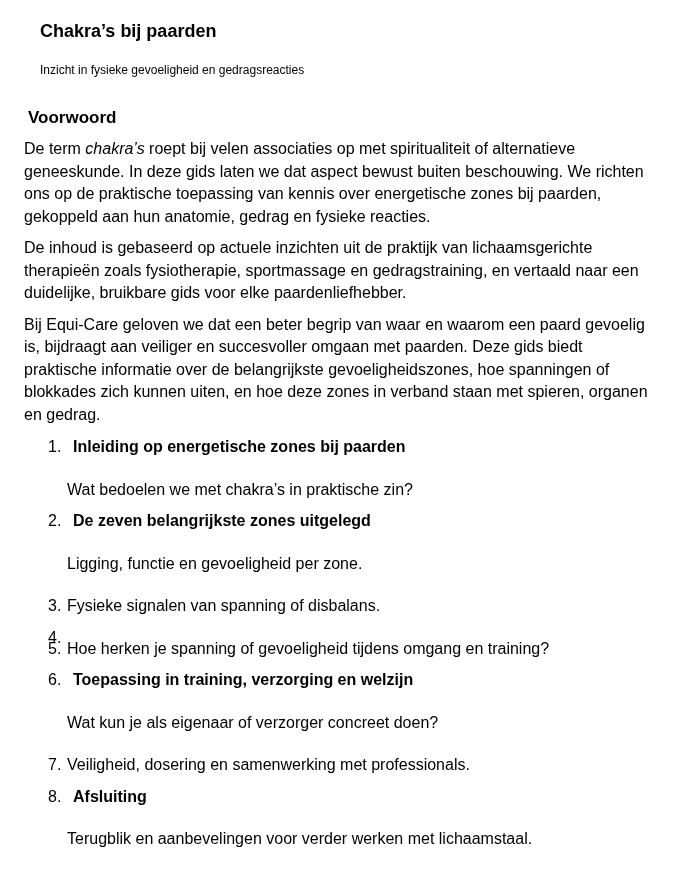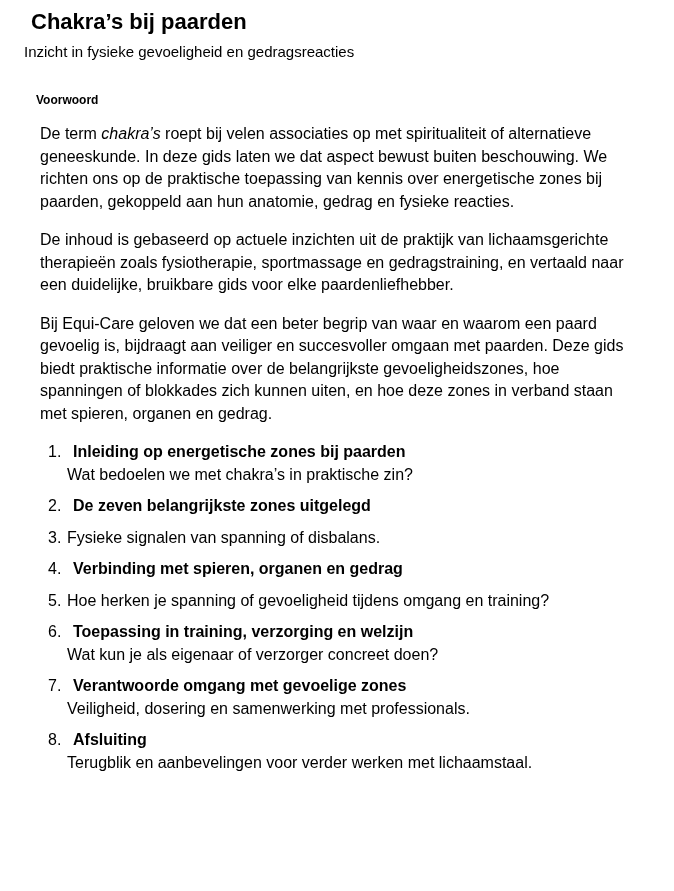--- a/index.html
+++ b/index.html
@@ -5,42 +5,42 @@
     html, body { margin: 0; padding: 0; background: #ffffff; }
     body {
       width: 674px;
       height: 891px;
       overflow: hidden;
       color: #000000;
       font-family: "Liberation Sans", sans-serif;
     }
     .page { padding: 0 24px 0 24px; position: relative; }
     .title {
-      font-size: 22px;
+      font-size: 18px;
       font-weight: bold;
-      margin: 7px;
+      margin: 16px;
       padding-top: 3px;
       line-height: 24px;
     }
     .subtitle {
-      font-size: 15px;
-      margin: 0;
+      font-size: 12px;
+      margin: 16px;
       line-height: 22px;
     }
     .section-heading {
-      font-size: 12px;
+      font-size: 17px;
       font-weight: bold;
-      margin: 12px;
+      margin: 4px;
       line-height: 22px;
     }
     .foreword-heading { margin-top: 26px; }
     .para {
       font-size: 16px;
       line-height: 22.5px;
-      margin: 16px;
+      margin: 0;
     }
     .para1 { margin-top: 9px; }
     .para2, .para3 { margin-top: 9px; }
     .toc-heading { margin-top: 52px; }
     ol.toc {
       margin: 10px 0 0 0;
       padding: 0;
       list-style: none;
     }
     ol.toc li {
@@ -49,21 +49,21 @@
       margin-bottom: 9px;
       font-size: 16px;
       line-height: 22.5px;
     }
     .toc-num {
       position: absolute;
       left: 24px;
       top: 0;
     }
     .toc-title { font-weight: bold; display: block; margin-left: 6px; }
-    .toc-desc { display: block; }
+    .toc-desc { display: block; margin-top: 20px; }
   </style>
 </head>
 <body>
 
 <div class="page">
   <h1 class="title">Chakra’s bij paarden</h1>
   <p class="subtitle">Inzicht in fysieke gevoeligheid en gedragsreacties</p>
 
   <section>
     <h2 class="section-heading foreword-heading">Voorwoord</h2>
@@ -75,41 +75,40 @@
   <section>
     <ol class="toc">
       <li>
         <span class="toc-num">1.</span>
         <span class="toc-title">Inleiding op energetische zones bij paarden</span>
         <span class="toc-desc">Wat bedoelen we met chakra’s in praktische zin?</span>
       </li>
       <li>
         <span class="toc-num">2.</span>
         <span class="toc-title">De zeven belangrijkste zones uitgelegd</span>
+        <span class="toc-desc">Ligging, functie en gevoeligheid per zone.</span>
       </li>
       <li>
         <span class="toc-num">3.</span>
         <span class="toc-desc">Fysieke signalen van spanning of disbalans.</span>
       </li>
       <li>
         <span class="toc-num">4.</span>
-        <span class="toc-title">Verbinding met spieren, organen en gedrag</span>
       </li>
       <li>
         <span class="toc-num">5.</span>
         <span class="toc-desc">Hoe herken je spanning of gevoeligheid tijdens omgang en training?</span>
       </li>
       <li>
         <span class="toc-num">6.</span>
         <span class="toc-title">Toepassing in training, verzorging en welzijn</span>
         <span class="toc-desc">Wat kun je als eigenaar of verzorger concreet doen?</span>
       </li>
       <li>
         <span class="toc-num">7.</span>
-        <span class="toc-title">Verantwoorde omgang met gevoelige zones</span>
         <span class="toc-desc">Veiligheid, dosering en samenwerking met professionals.</span>
       </li>
       <li>
         <span class="toc-num">8.</span>
         <span class="toc-title">Afsluiting</span>
         <span class="toc-desc">Terugblik en aanbevelingen voor verder werken met lichaamstaal.</span>
       </li>
     </ol>
   </section>
 </div>

